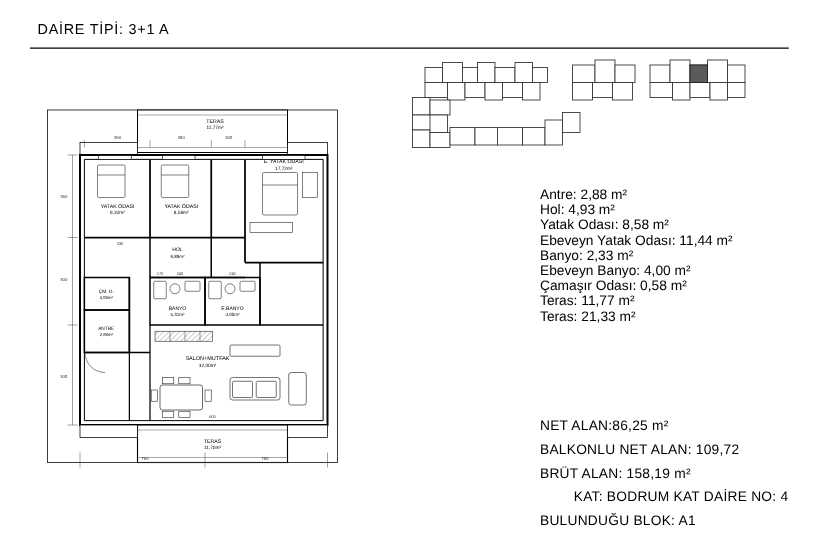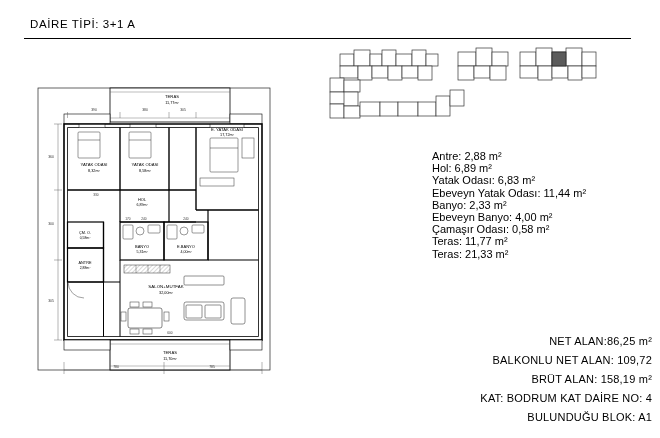--- a/index.html
+++ b/index.html
@@ -75,24 +75,23 @@
 
   
   #summary {
     position: absolute;
     left: 432px;
     top: 332px;
     width: 220px;
     font-size: 11px;
     line-height: 19px;
     letter-spacing: 0.2px;
-    text-align: right;
   }
   #summary div { white-space: nowrap; }
-  #summary .indent { padding-left: 4px; }
+  #summary .indent { padding-left: 4px; margin-left: 23px; }
 </style>
 </head>
 <body>
 
 <div id="page">
 
   <div id="title">DAİRE TİPİ:  3+1 A</div>
   <div id="title-rule"></div>
 
   <div id="plan">
@@ -336,22 +335,22 @@
         <rect x="114" y="50" width="14" height="20"></rect>
         <rect x="128" y="44" width="14" height="16"></rect>
       </g>
 
       <rect x="230" y="6" width="14" height="14" fill="#5b5b5b" stroke="#222" stroke-width="0.7"></rect>
     </svg>
   </div>
 
   <div id="areas">
     <div>Antre: 2,88 m²</div>
-    <div>Hol: 6,89 m²</div>
-    <div>Yatak Odası: 6,83 m²</div>
+    <div>Hol: 4,93 m²</div>
+    <div>Yatak Odası: 8,58 m²</div>
     <div>Ebeveyn Yatak Odası: 11,44 m²</div>
     <div>Banyo: 2,33 m²</div>
     <div>Ebeveyn Banyo: 4,00 m²</div>
     <div>Çamaşır Odası: 0,58 m²</div>
     <div>Teras: 11,77 m²</div>
     <div>Teras: 21,33 m²</div>
   </div>
 
   <div id="summary">
     <div>NET ALAN:86,25 m²</div>

